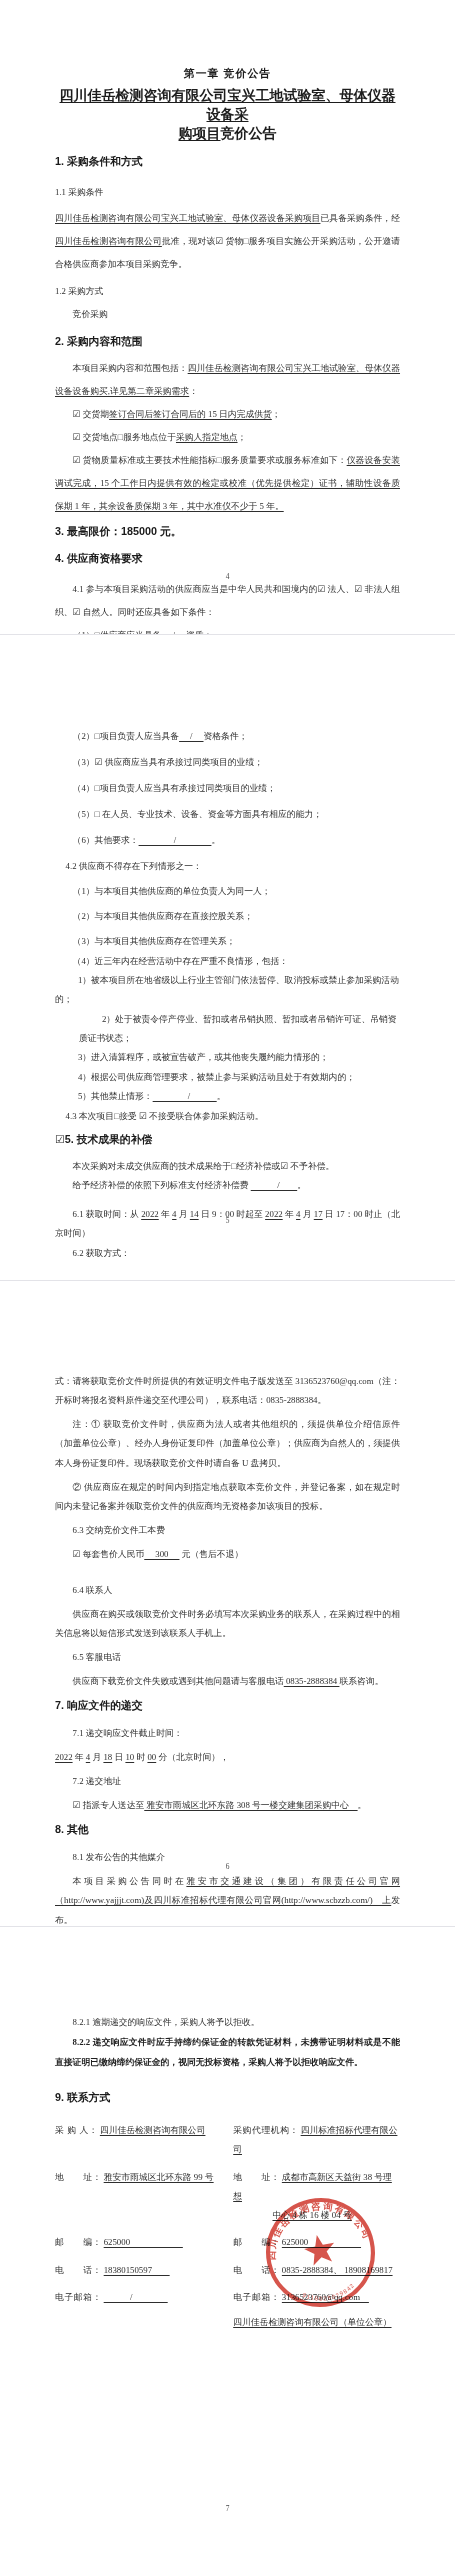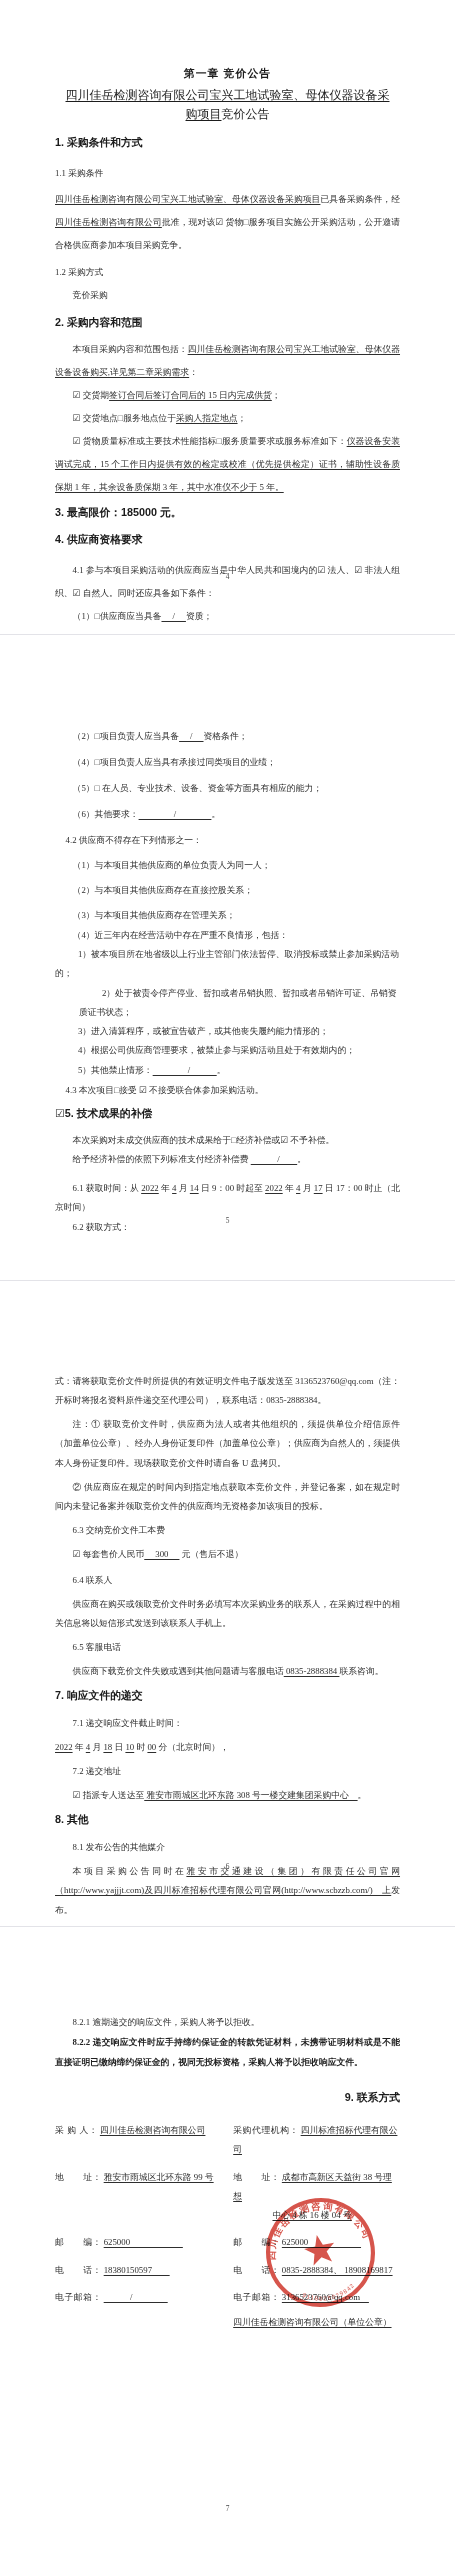--- a/index.html
+++ b/index.html
@@ -6,22 +6,22 @@
   #doc{width:455px;position:relative;background:#fff;margin:0;
        font-family:"Liberation Serif","DejaVu Serif",serif;
        color:#2e2e2e;font-size:8.8px;}
   .page{position:relative;padding:0 55px;box-sizing:border-box;overflow:hidden;
         background:#fff;border-bottom:1.1px solid #e3e3e8;}
   .page:last-child{border-bottom:none;}
   .line{margin:0;}
   .center{text-align:center;}
   .chapter{font-family:"Liberation Sans","DejaVu Sans",sans-serif;font-weight:bold;
            font-size:10.8px;line-height:19.3px;color:#1d1d1d;letter-spacing:1.1px;}
-  .doctitle{font-family:"Liberation Sans","DejaVu Sans",sans-serif;font-weight:normal;
-            font-size:12px;line-height:19px;color:#1d1d1d;}
+  .doctitle{font-family:"Liberation Sans","DejaVu Sans",sans-serif;font-weight:bold;
+            font-size:14px;line-height:19px;color:#1d1d1d;}
   .h{font-family:"Liberation Sans","DejaVu Sans",sans-serif;font-weight:bold;
      font-size:10.8px;line-height:19.3px;color:#1b1b1b;}
   .para{text-align:justify;}
   .u{text-decoration:underline;text-underline-offset:2.3px;text-decoration-thickness:0.6px;}
   .b{font-weight:bold;}
   .bline{font-weight:bold;color:#1f1f1f;}
   .cols{display:flex;}
   .ccell{width:50%;box-sizing:border-box;}
   .ccell.right{padding-left:5.7px;}
   .clabel{letter-spacing:0.6px;margin-right:1.7px;}
@@ -65,20 +65,21 @@
       <div class="line line" style="text-indent: 2em;"><span class="">☑ 交货地点□服务地点位于</span><span class="u ">采购人指定地点</span><span class="">；</span></div>
       <div class="line para" style="text-indent: 2em;"><span class="">☑ 货物质量标准或主要技术性能指标□服务质量要求或服务标准如下：</span><span class="u ">仪器设备安装调试完成，15 个工作日内提供有效的检定或校准（优先提供检定）证书，辅助性设备质保期 1 年，其余设备质保期 3 年，其中水准仪不少于 5 年。</span></div>
       <div class="line h" style="margin-top: 4.6px;"><span class="">3.  最高限价：185000 元。</span></div>
       <div class="line h" style="margin-top: 8px;"><span class="">4.  供应商资格要求</span></div>
       <div class="line para" style="margin-top: 9px; text-indent: 2em;"><span class="">4.1 参与本项目采购活动的供应商应当是中华人民共和国境内的☑ 法人、☑ 非法人组织、☑ 自然人。同时还应具备如下条件：</span></div>
       <div class="line line" style="text-indent: 2em;"><span class="">（1）□供应商应当具备</span><span class="u ">　 / 　</span><span class="">资质；</span></div>
       <div class="pagenum" style="bottom: 46px;">4</div>
     </div>
     <div class="page" style="height: 646px; padding-top: 92px; line-height: 19.3px;">
       <div class="line line" style="text-indent: 2em;"><span class="">（2）□项目负责人应当具备</span><span class="u ">　 / 　</span><span class="">资格条件；</span></div>
+      <div class="line line" style="margin-top: 6.8px; text-indent: 2em;"><span class="">（3）☑ 供应商应当具有承接过同类项目的业绩；</span></div>
       <div class="line line" style="margin-top: 6.8px; text-indent: 2em;"><span class="">（4）□项目负责人应当具有承接过同类项目的业绩；</span></div>
       <div class="line line" style="margin-top: 6.8px; text-indent: 2em;"><span class="">（5）□ 在人员、专业技术、设备、资金等方面具有相应的能力；</span></div>
       <div class="line line" style="margin-top: 6.8px; text-indent: 2em;"><span class="">（6）其他要求：</span><span class="u ">　　　　/　　　　</span><span class="">。</span></div>
       <div class="line line" style="margin-top: 6.8px; text-indent: 1.2em;"><span class="">4.2 供应商不得存在下列情形之一：</span></div>
       <div class="line line" style="margin-top: 5.7px; text-indent: 2em;"><span class="">（1）与本项目其他供应商的单位负责人为同一人；</span></div>
       <div class="line line" style="margin-top: 5.7px; text-indent: 2em;"><span class="">（2）与本项目其他供应商存在直接控股关系；</span></div>
       <div class="line line" style="margin-top: 5.7px; text-indent: 2em;"><span class="">（3）与本项目其他供应商存在管理关系；</span></div>
       <div class="line line" style="text-indent: 2em;"><span class="">（4）近三年内在经营活动中存在严重不良情形，包括：</span></div>
       <div class="line line" style="text-indent: 2.6em;"><span class="">1）被本项目所在地省级以上行业主管部门依法暂停、取消投标或禁止参加采购活动的；</span></div>
       <div class="line line" style="text-indent: 2.6em; margin-left: 24px;"><span class="">2）处于被责令停产停业、暂扣或者吊销执照、暂扣或者吊销许可证、吊销资质证书状态；</span></div>
@@ -92,39 +93,39 @@
       <div class="line para" style="margin-top: 9px; text-indent: 2em;"><span class="">6.1 获取时间：从 </span><span class="u ">2022</span><span class=""> 年 </span><span class="u ">4</span><span class=""> 月 </span><span class="u ">14</span><span class=""> 日 9：00 时起至 </span><span class="u ">2022</span><span class=""> 年 </span><span class="u ">4</span><span class=""> 月 </span><span class="u ">17</span><span class=""> 日 17：00 时止（北京时间）</span></div>
       <div class="line line" style="margin-top: 1.1px; text-indent: 2em;"><span class="">6.2 获取方式：</span></div>
       <div class="pagenum" style="bottom: 50px;">5</div>
     </div>
     <div class="page" style="height: 646px; padding-top: 91px; line-height: 19.3px;">
       <div class="line para"><span class="">式：请将获取竞价文件时所提供的有效证明文件电子版发送至 3136523760@qq.com（注：开标时将报名资料原件递交至代理公司），联系电话：0835-2888384。</span></div>
       <div class="line para" style="margin-top: 4.6px; text-indent: 2em;"><span class="">注：① 获取竞价文件时，供应商为法人或者其他组织的，须提供单位介绍信原件（加盖单位公章）、经办人身份证复印件（加盖单位公章）；供应商为自然人的，须提供本人身份证复印件。现场获取竞价文件时请自备 U 盘拷贝。</span></div>
       <div class="line para" style="margin-top: 4.6px; text-indent: 2em;"><span class="">② 供应商应在规定的时间内到指定地点获取本竞价文件，并登记备案，如在规定时间内未登记备案并领取竞价文件的供应商均无资格参加该项目的投标。</span></div>
       <div class="line line" style="margin-top: 4.6px; text-indent: 2em;"><span class="">6.3 交纳竞价文件工本费</span></div>
       <div class="line line" style="margin-top: 4.6px; text-indent: 2em;"><span class="">☑  每套售价人民币</span><span class="u ">　 300 　</span><span class=""> 元（售后不退）</span></div>
-      <div class="line line" style="margin-top: 7px; text-indent: 2em;"><span class="">6.4 联系人</span></div>
+      <div class="line line" style="margin-top: 17px; text-indent: 2em;"><span class="">6.4 联系人</span></div>
       <div class="line para" style="margin-top: 4.6px; text-indent: 2em;"><span class="">供应商在购买或领取竞价文件时务必填写本次采购业务的联系人，在采购过程中的相关信息将以短信形式发送到该联系人手机上。</span></div>
       <div class="line line" style="margin-top: 4.6px; text-indent: 2em;"><span class="">6.5 客服电话</span></div>
       <div class="line para" style="margin-top: 4.6px; text-indent: 2em;"><span class="">供应商下载竞价文件失败或遇到其他问题请与客服电话</span><span class="u "> 0835-2888384 </span><span class="">联系咨询。</span></div>
       <div class="line h" style="margin-top: 4.6px;"><span class="">7.  响应文件的递交</span></div>
       <div class="line line" style="margin-top: 9px; text-indent: 2em;"><span class="">7.1 递交响应文件截止时间：</span></div>
       <div class="line line" style="margin-top: 4.6px;"><span class="u ">2022</span><span class=""> 年 </span><span class="u ">4</span><span class=""> 月 </span><span class="u ">18</span><span class=""> 日 </span><span class="u ">10</span><span class=""> 时 </span><span class="u ">00</span><span class=""> 分（北京时间），</span></div>
       <div class="line line" style="margin-top: 4.6px; text-indent: 2em;"><span class="">7.2 递交地址</span></div>
       <div class="line line" style="margin-top: 4.6px; text-indent: 2em;"><span class="">☑ 指派专人送达至</span><span class="u "> 雅安市雨城区北环东路 308 号一楼交建集团采购中心　</span><span class="">。</span></div>
       <div class="line h" style="margin-top: 4.6px;"><span class="">8.  其他</span></div>
       <div class="line line" style="margin-top: 9px; text-indent: 2em;"><span class="">8.1 发布公告的其他媒介</span></div>
       <div class="line para" style="margin-top: 4.6px; text-indent: 2em;"><span class="">本项目采购公告同时在</span><span class="u ">雅安市交通建设（集团）有限责任公司官网（http://www.yajjjt.com)及四川标准招标代理有限公司官网(http://www.scbzzb.com/)　上</span><span class="">发布。</span></div>
       <div class="line line" style="margin-top: 4.6px; text-indent: 2em;"></div>
       <div class="pagenum" style="bottom: 50px;">6</div>
     </div>
     <div class="page" style="height: 648px; padding-top: 86px; line-height: 19.3px;">
       <div class="line line" style="text-indent: 2em;"><span class="">8.2.1 逾期递交的响应文件，采购人将予以拒收。</span></div>
       <div class="line para bline" style="margin-top: 1.1px; text-indent: 2em;"><span class="b">8.2.2 递交响应文件时应手持缔约保证金的转款凭证材料，未携带证明材料或是不能直接证明已缴纳缔约保证金的，视同无投标资格，采购人将予以拒收响应文件。</span></div>
-      <div class="line h" style="margin-top: 16px; text-align: right;"><span class="">9.  联系方式</span></div>
+      <div class="line h" style="margin-top: 16px;"><span class="">9.  联系方式</span></div>
       <div class="line cols" style="margin-top: 13.7px;">
         <div class="ccell left"><span class="clabel">采 购 人：</span><span class="u ">四川佳岳检测咨询有限公司</span></div>
         <div class="ccell right"><span class="clabel">采购代理机构：</span><span class="u ">四川标准招标代理有限公司</span></div>
       </div>
       <div class="line cols" style="margin-top: 8px;">
         <div class="ccell left"><span class="clabel">地　　址：</span><span class="u ">雅安市雨城区北环东路 99 号</span></div>
         <div class="ccell right"><span class="clabel">地　　址：</span><span class="u ">成都市高新区天益街 38 号理想</span></div>
       </div>
       <div class="line cols" style="margin-top: 0px;">
         <div class="ccell left"></div>

